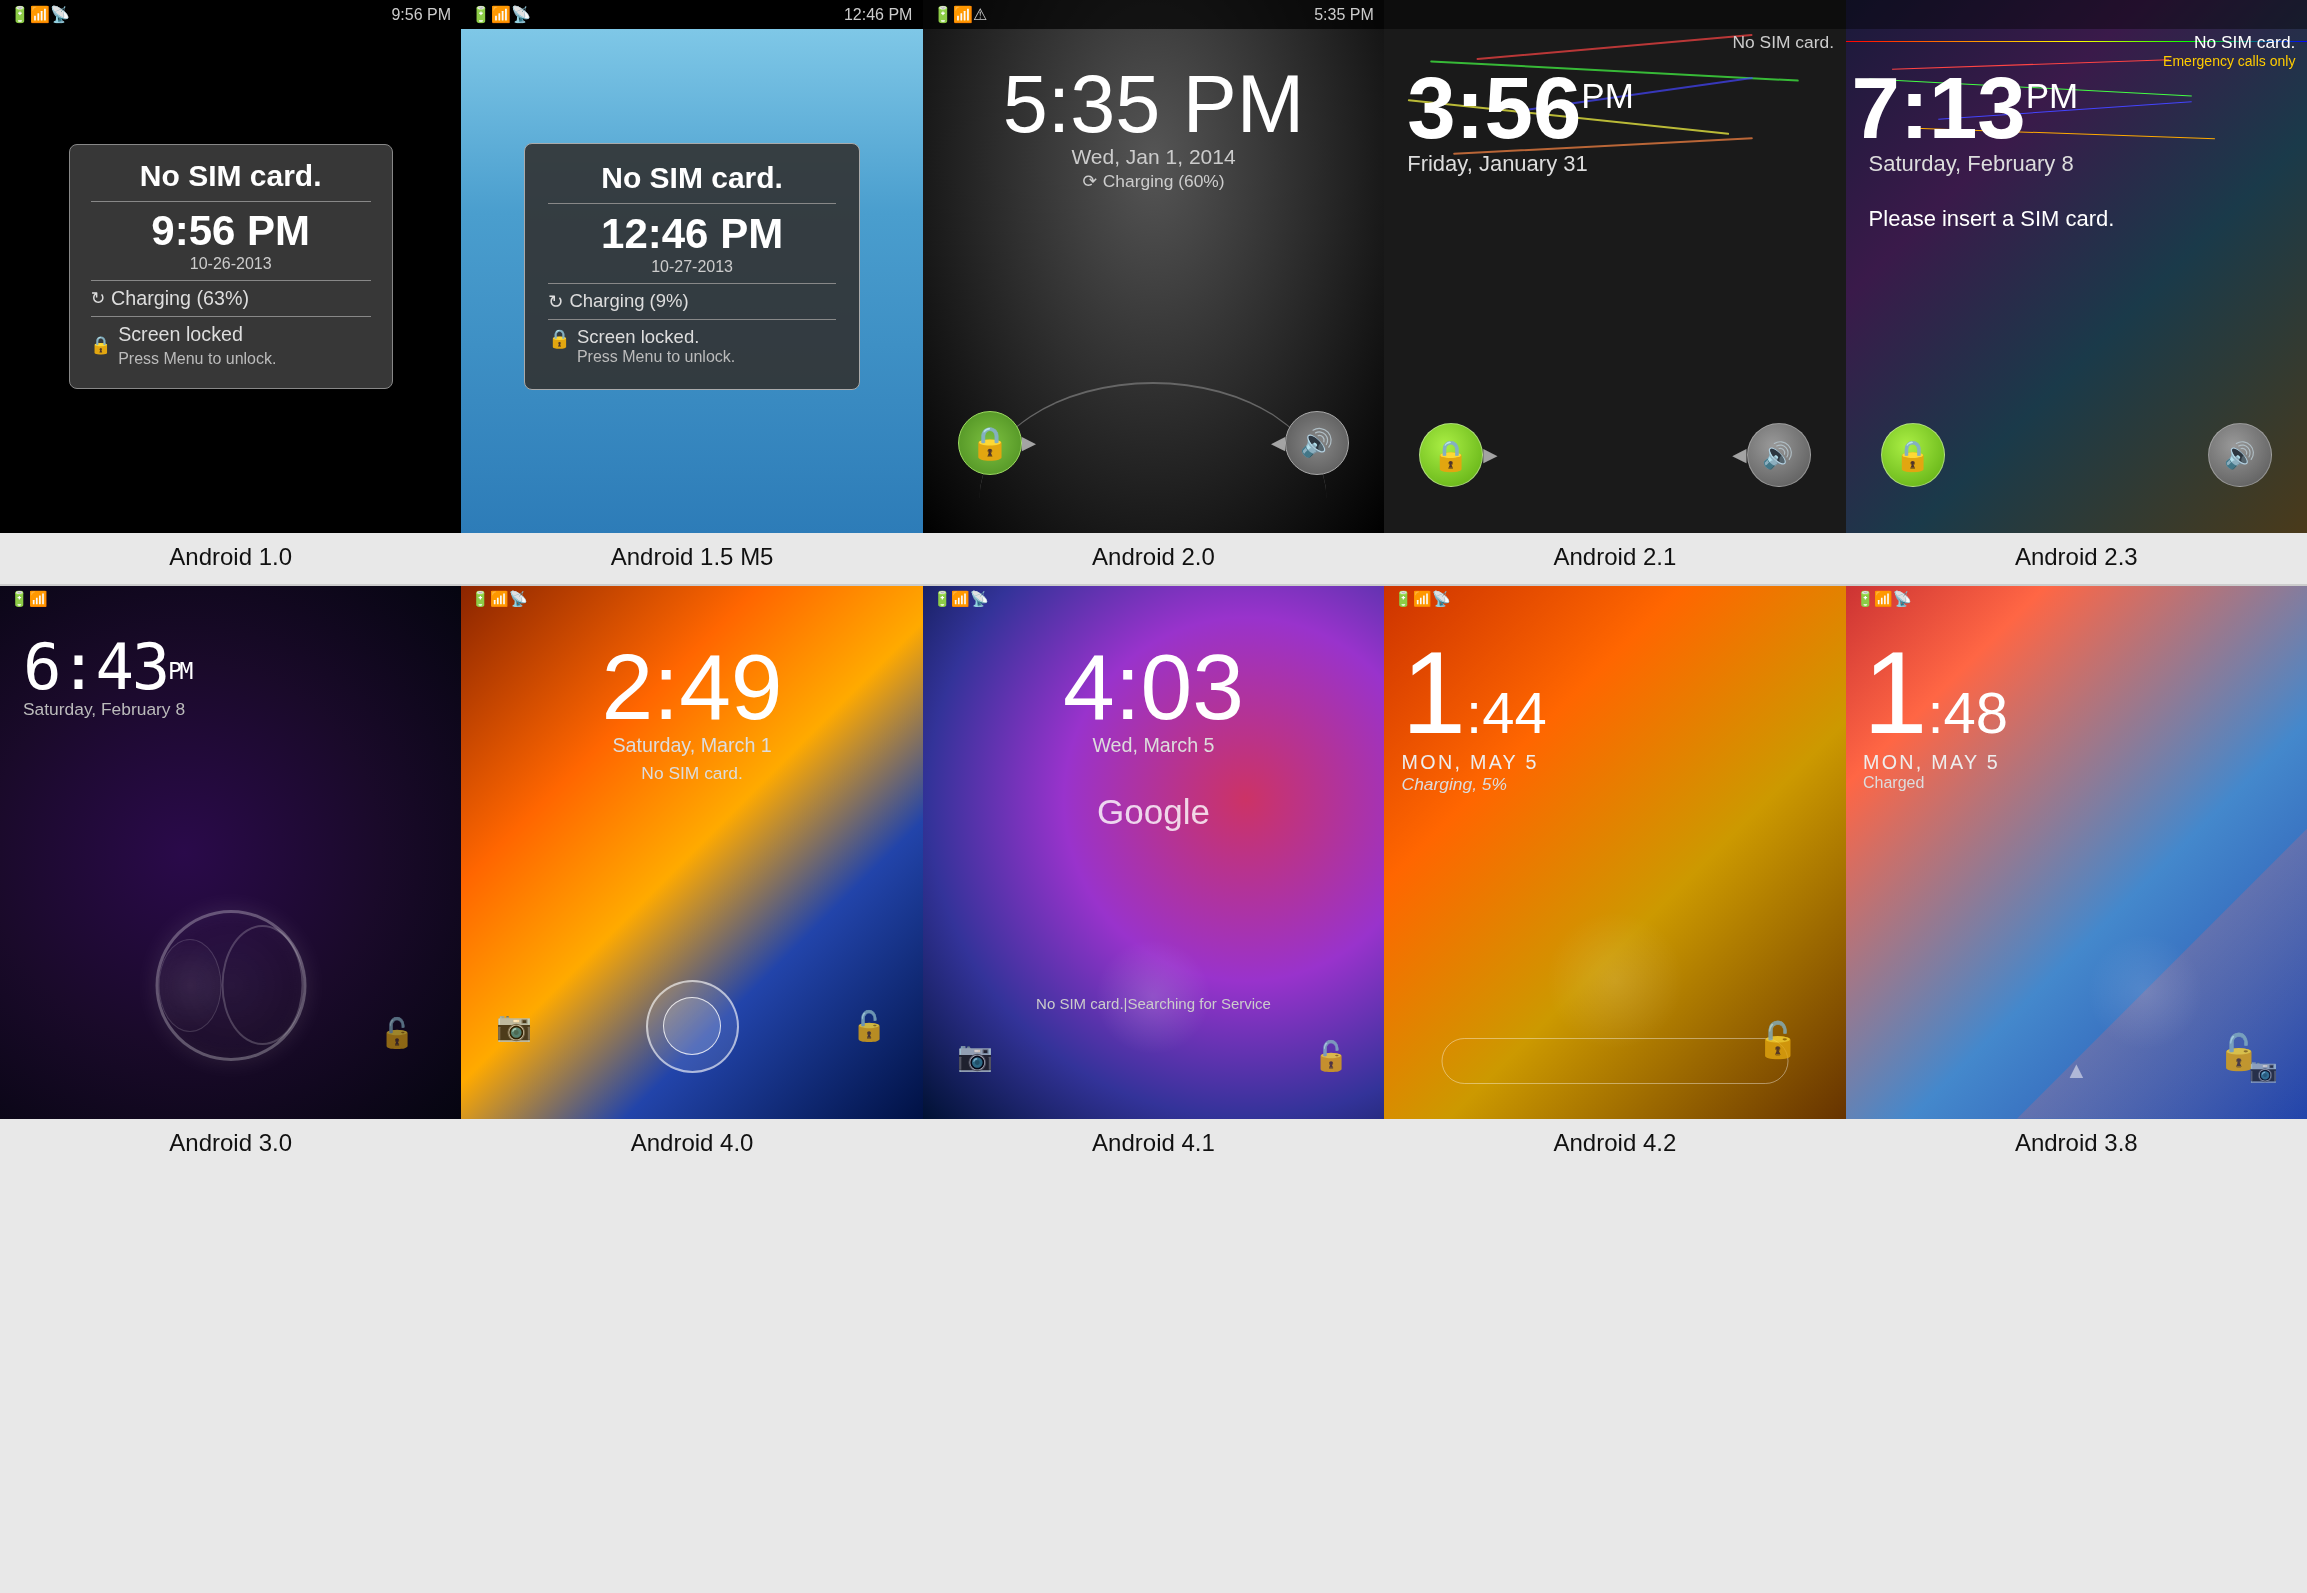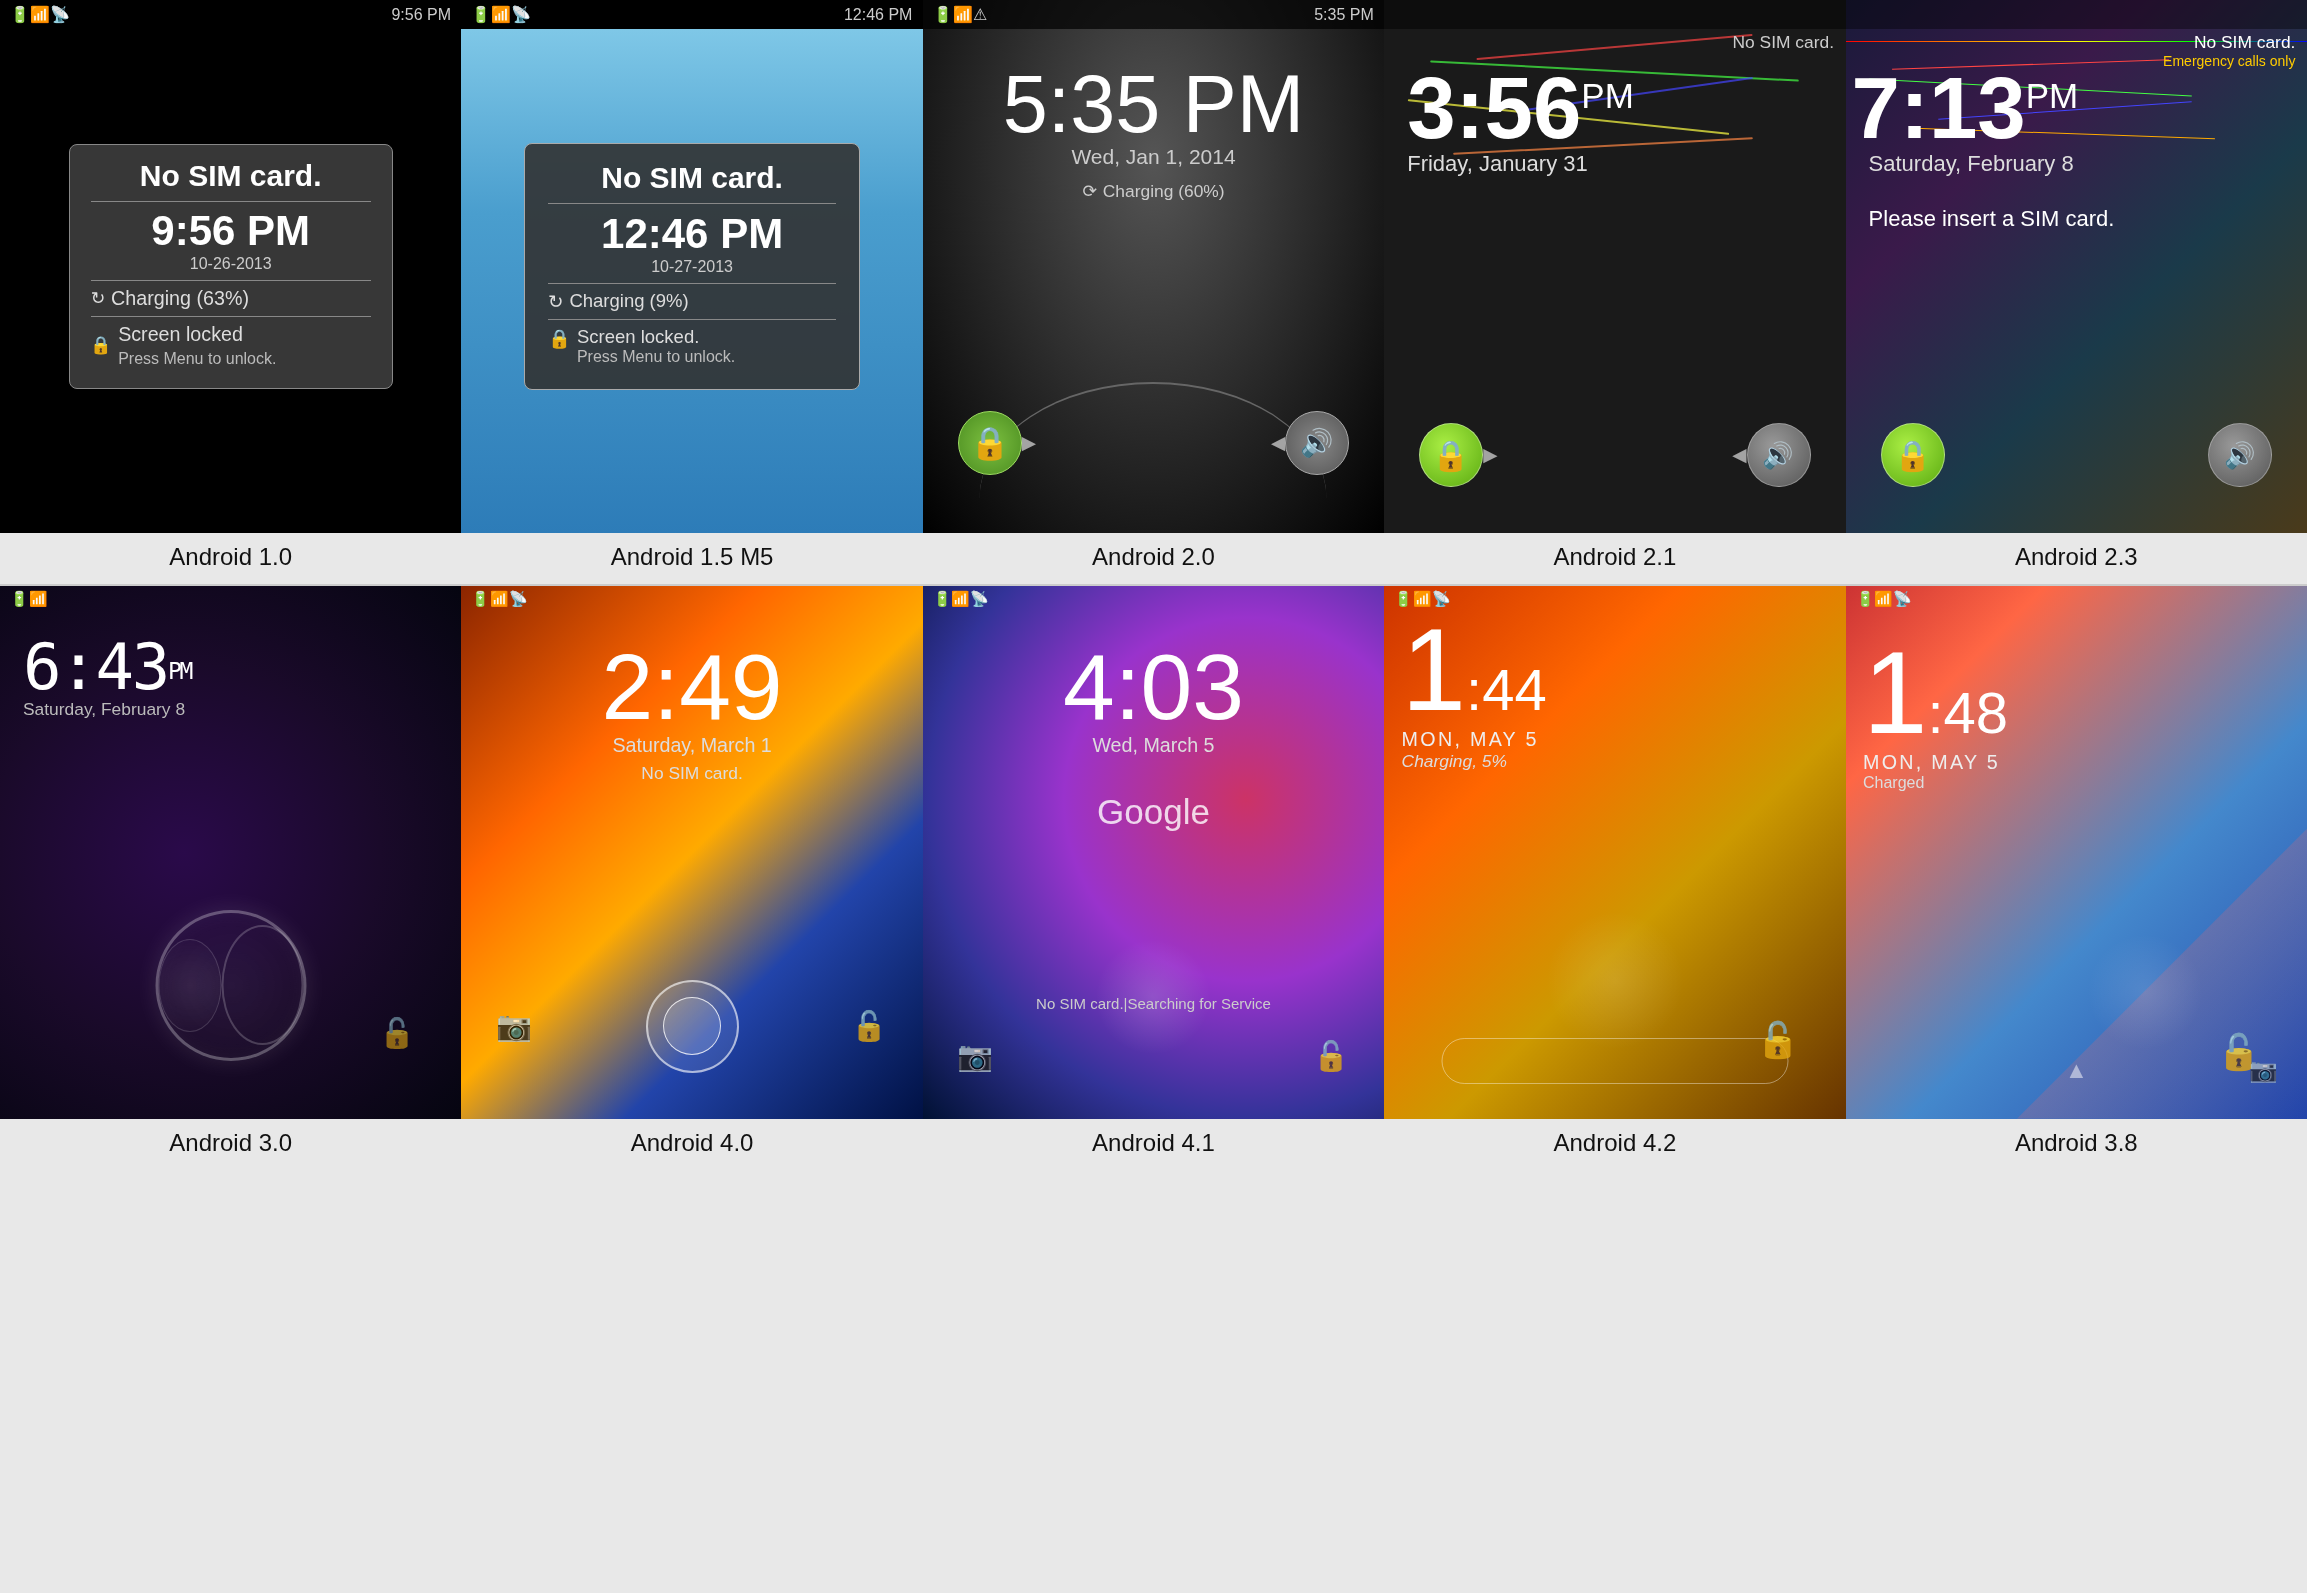--- a/index.html
+++ b/index.html
@@ -159,21 +159,21 @@
       font-weight: 300;
       color: #fff;
       text-align: center;
       margin-top: 35px;
       line-height: 1;
     }
     .a20-date-line {
       font-size: 21px;
       color: #ccc;
       text-align: right;
-      margin-bottom: 12px;
+      margin-bottom: 2px;
     }
     .a20-charging {
       font-size: 17.4px;
       color: #ccc;
       text-align: center;
       display: flex;
       align-items: center;
       gap: 5.8px;
       margin-bottom: 17.4px;
     }
@@ -576,20 +576,21 @@
       padding: 0 10.4px;
       color: #ccc;
       font-size: 15px;
       z-index: 3;
     }
     .a42-time-big {
       font-size: 116px;
       font-weight: 100;
       color: #fff;
       text-align: left;
+      margin-top: 23px;
       line-height: 1;
       padding-left: 17.4px;
       z-index: 2;
     }
     .a42-small-time { font-size: 58px; }
     .a42-date-line {
       font-size: 19.7px;
       color: #eee;
       padding-left: 17.4px;
       z-index: 2;

